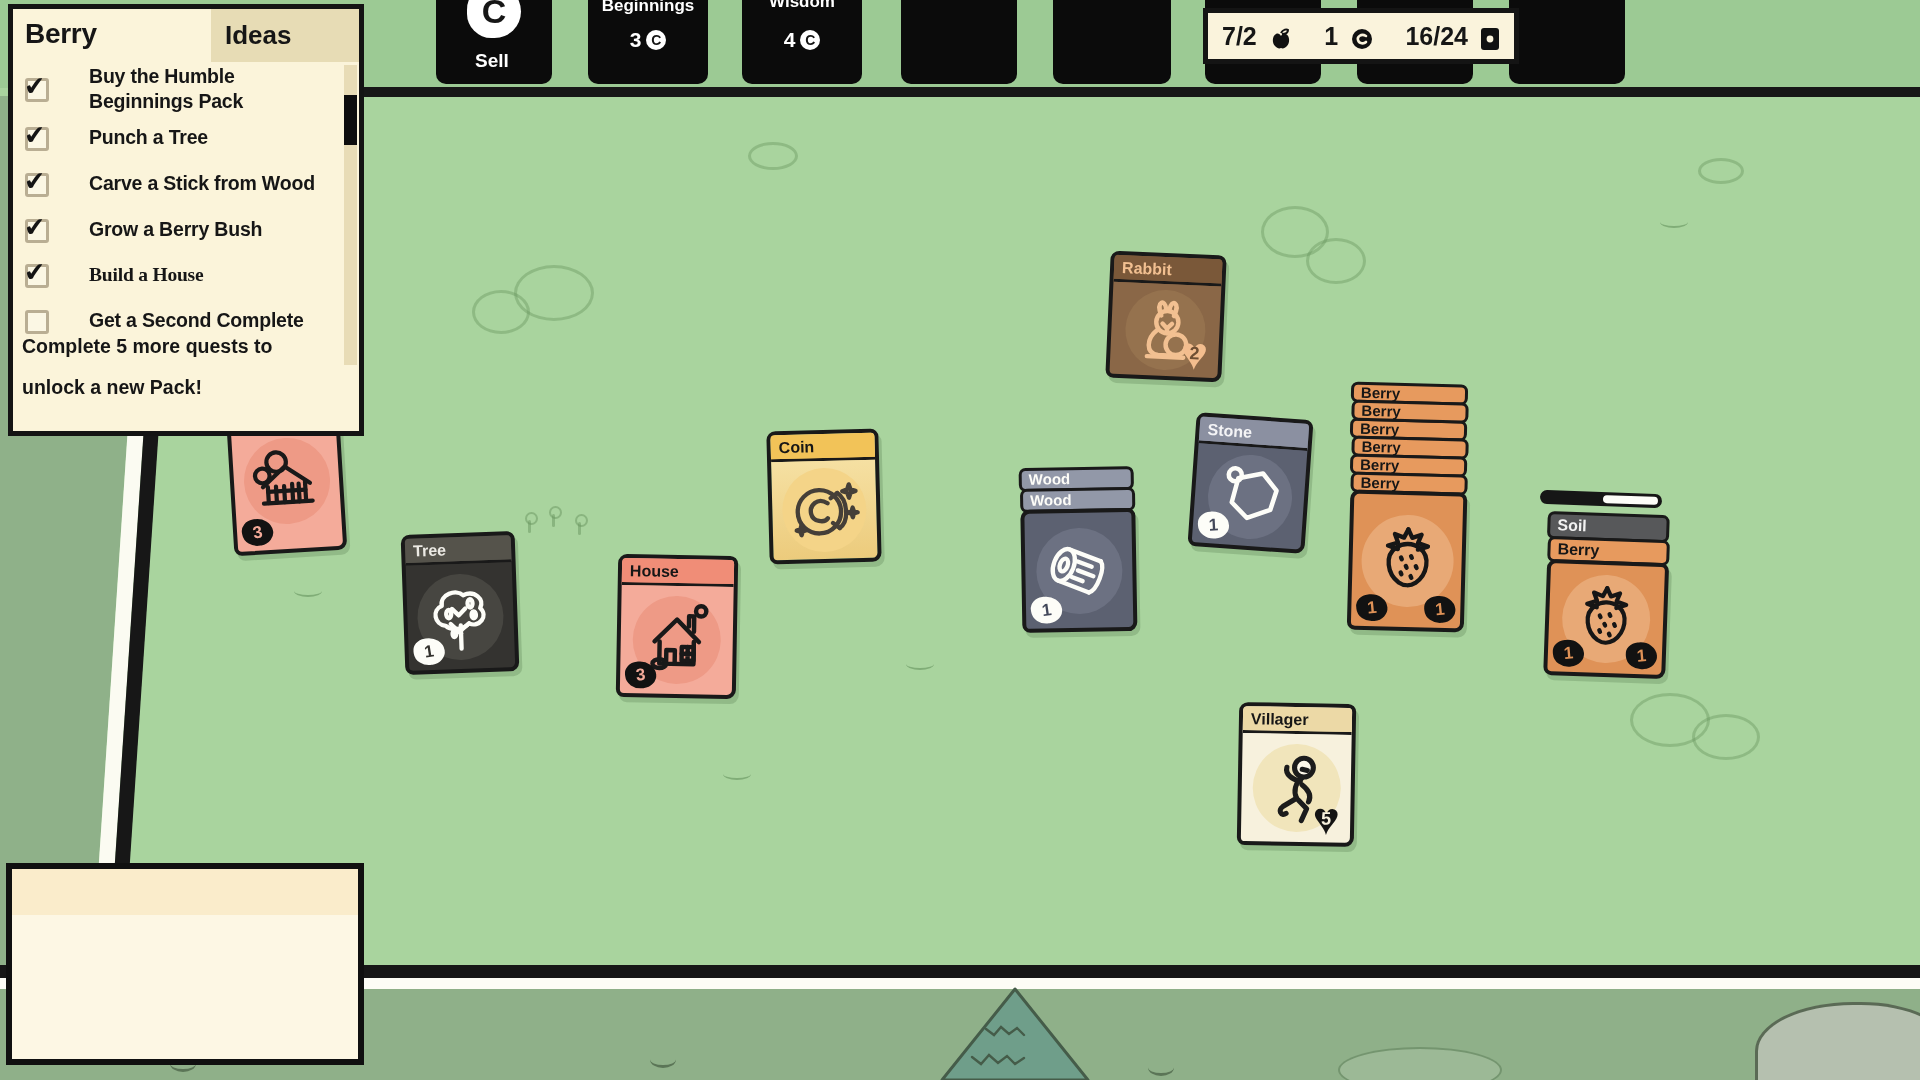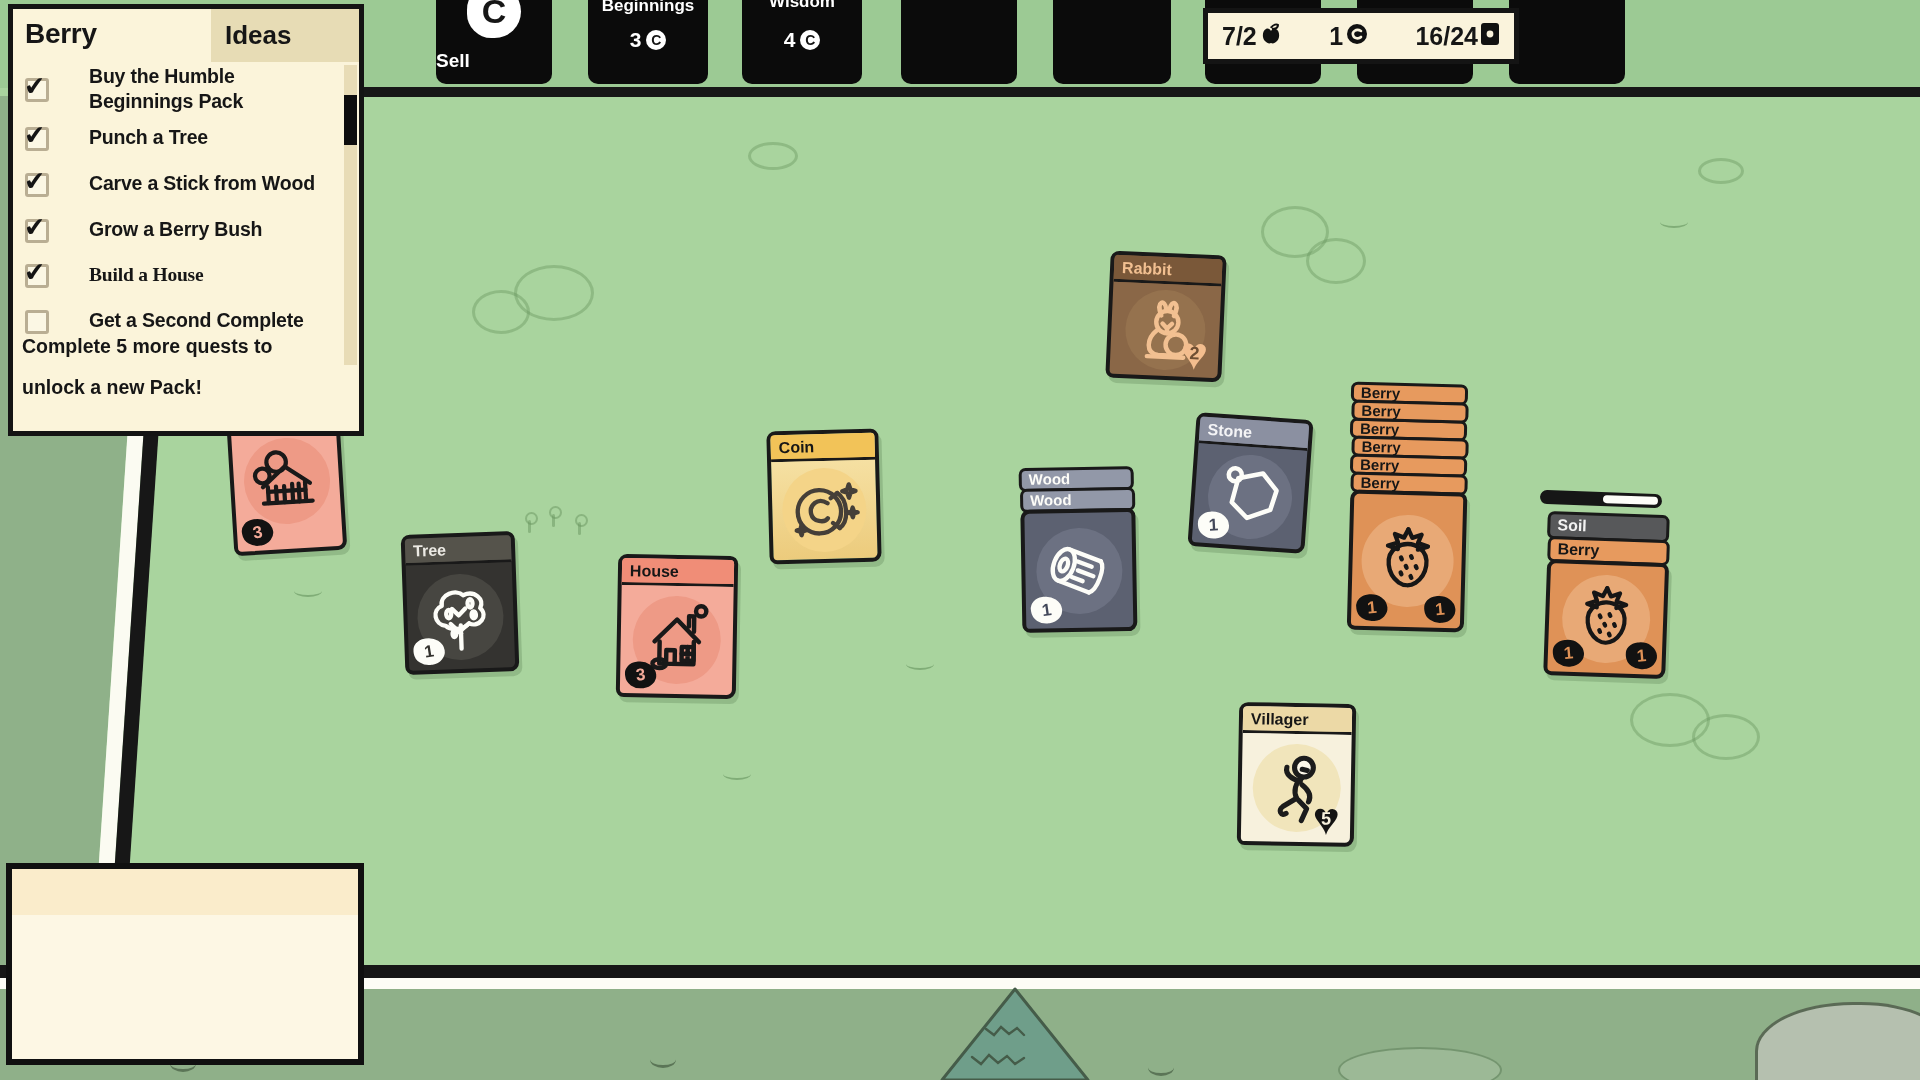--- a/index.html
+++ b/index.html
@@ -36,29 +36,29 @@
   .tcard{top:-30px;height:114px;background:#0b0b0b;border-radius:10px;color:#fff;}
   .tcard .tc-title{position:absolute;left:0;right:0;top:26px;text-align:center;
         font-size:17px;font-weight:700;}
   .tcard .tc-price{position:absolute;left:0;right:0;top:58px;display:flex;gap:5px;
         align-items:center;justify-content:center;font-size:21px;font-weight:700;}
   .coin-chip{width:20px;height:20px;background:#fff;border-radius:50%;color:#141414;
         font-size:14px;font-weight:900;display:flex;align-items:center;justify-content:center;}
   .sell-coin{position:absolute;left:31px;top:14px;width:54px;height:54px;background:#fff;
         border-radius:48% 52% 50% 46%;color:#161616;font-size:34px;font-weight:900;
         display:flex;align-items:center;justify-content:center;}
-  .sell-label{position:absolute;left:0;right:4px;top:80px;text-align:left;
+  .sell-label{position:absolute;left:0;right:4px;top:80px;text-align:center;
         font-size:19px;font-weight:700;}
 
   
   .panel{background:#faf3dc;border:5px solid #141414;}
   .status-panel{left:1203px;top:8px;width:316px;height:56px;display:flex;align-items:center;
         justify-content:space-between;padding:0 14px;box-sizing:border-box;z-index:8;
         font-size:25px;font-weight:700;}
-  .stat{display:flex;align-items:flex-start;gap:2px;}
+  .stat{display:flex;align-items:flex-end;gap:12px;}
   .moon-panel{left:1526px;top:6px;width:386px;height:60px;box-sizing:border-box;z-index:8;overflow:hidden;}
   .moon-elapsed{position:absolute;left:0;top:0;bottom:0;width:43%;background:#ddd2a4;}
   .moon-label{position:absolute;left:18px;top:11px;font-size:25px;font-weight:700;}
   .moon-play{position:absolute;right:14px;top:13px;width:0;height:0;
         border-left:22px solid #111;border-top:12px solid transparent;border-bottom:12px solid transparent;}
 
   
   .quests-panel{left:8px;top:4px;width:356px;height:432px;box-sizing:border-box;
         background:#fbf4da;border:5px solid #141414;z-index:10;}
   .ideas-tab{position:absolute;right:0;top:0;width:148px;height:53px;background:#e7dcb5;}

